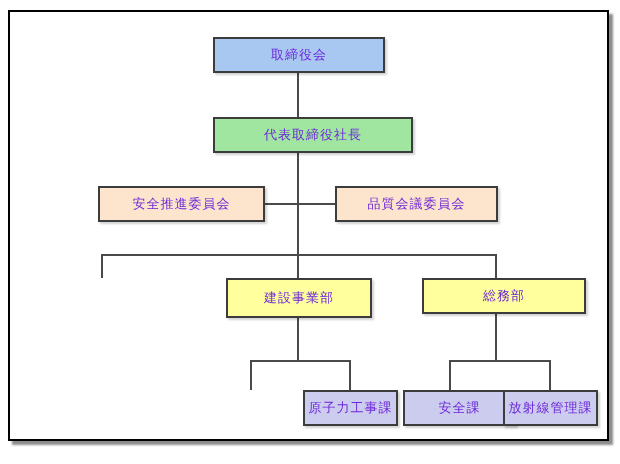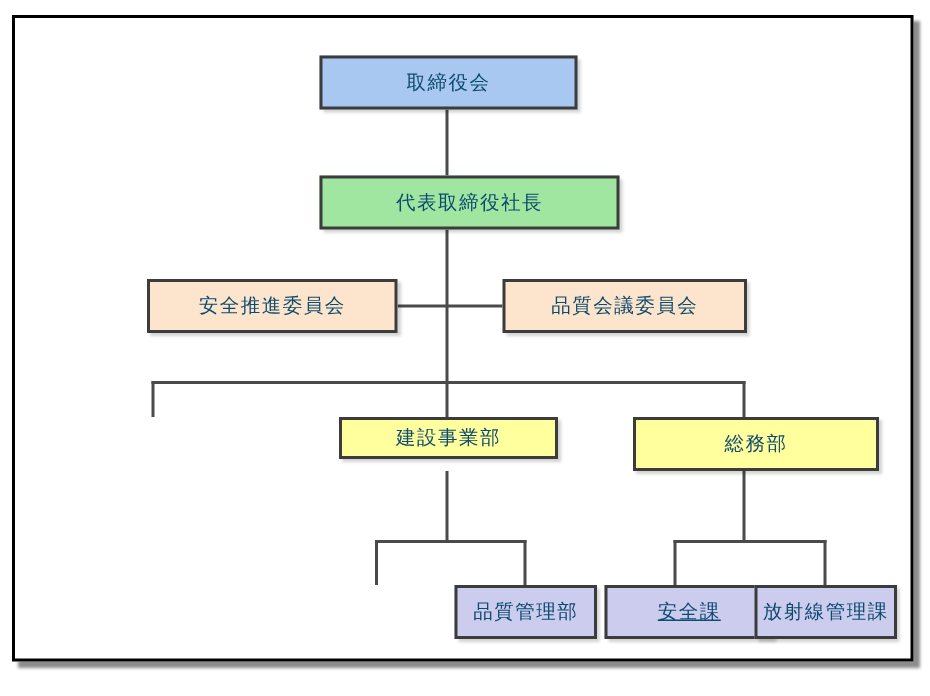--- a/index.html
+++ b/index.html
@@ -28,21 +28,21 @@
   }
   .node {
     position: absolute;
     box-sizing: border-box;
     border: 2px solid #3c3c3c;
     display: flex;
     align-items: center;
     justify-content: center;
     font-size: 13px;
     letter-spacing: 1px;
-    color: #0c4a6e;
+    color: #6d28d9;
     white-space: nowrap;
     box-shadow: 2px 2px 2px rgba(0,0,0,0.18);
   }
   .hline, .vline {
     position: absolute;
     background: #4a4a4a;
   }
   .hline { height: 2px; }
   .vline { width: 2px; }
 </style>
@@ -70,24 +70,24 @@
 
   <div class="node" style="left: 213px; top: 37px; width: 172px; height: 36px; background-color: rgb(168, 200, 242);">取締役会</div>
 
   <div class="node" style="left: 213px; top: 117px; width: 200px; height: 36px; background-color: rgb(160, 230, 160);">代表取締役社長</div>
 
   <div class="node" style="left: 335px; top: 186px; width: 163px; height: 36px; background-color: rgb(252, 229, 204);">品質会議委員会</div>
 
   <div class="node" style="left: 98px; top: 186px; width: 167px; height: 36px; background-color: rgb(252, 229, 204);">安全推進委員会</div>
 
 
-  <div class="node" style="left: 226px; top: 278px; width: 146px; height: 28px; background-color: rgb(255, 255, 158);">建設事業部</div>
+  <div class="node" style="left: 226px; top: 278px; width: 146px; height: 40px; background-color: rgb(255, 255, 158);">建設事業部</div>
 
   <div class="node" style="left: 422px; top: 278px; width: 164px; height: 36px; background-color: rgb(255, 255, 158);">総務部</div>
 
 
-  <div class="node" style="left: 303px; top: 390px; width: 95px; height: 36px; background-color: rgb(204, 204, 238);">品質管理部</div>
+  <div class="node" style="left: 303px; top: 390px; width: 95px; height: 36px; background-color: rgb(204, 204, 238);">原子力工事課</div>
 
-  <div class="node" style="left: 403px; top: 390px; width: 113px; height: 36px; background-color: rgb(204, 204, 238); text-decoration: underline;">安全課</div>
+  <div class="node" style="left: 403px; top: 390px; width: 113px; height: 36px; background-color: rgb(204, 204, 238);">安全課</div>
 
   <div class="node" style="left: 503px; top: 390px; width: 95px; height: 36px; background-color: rgb(204, 204, 238);">放射線管理課</div>
 
 </div>
 
 </body></html>

